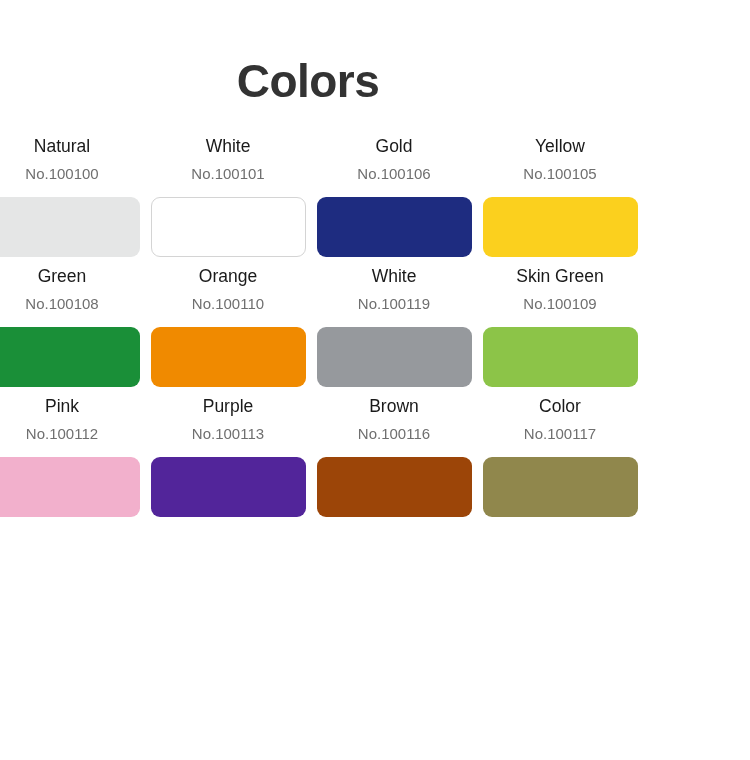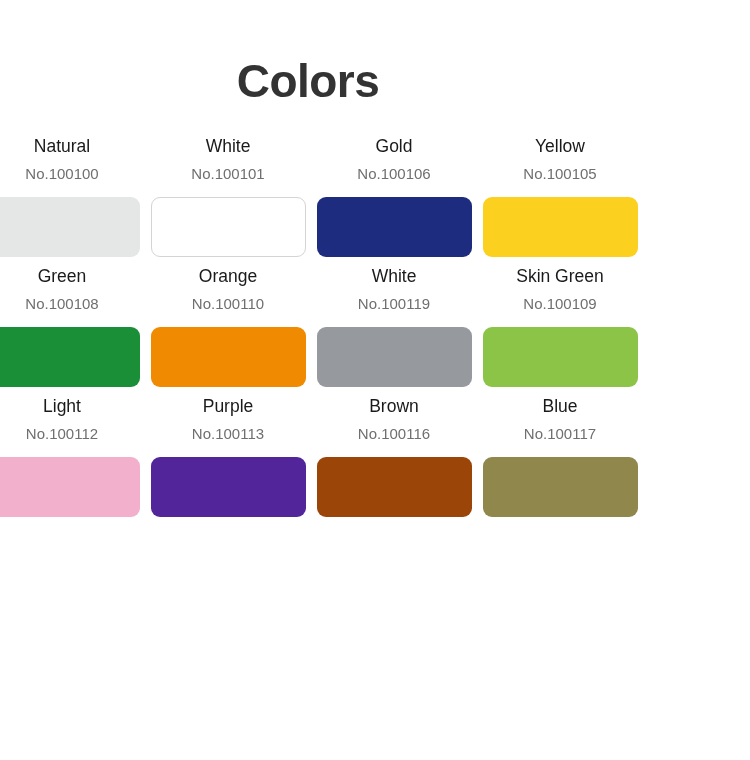--- a/index.html
+++ b/index.html
@@ -125,34 +125,34 @@
         <div class="swatch-name">White</div>
         <div class="swatch-code">No.100119</div>
         <div class="swatch-chip" style="background: rgb(150, 153, 157);"></div>
       </div>
       <div class="swatch-cell">
         <div class="swatch-name">Skin Green</div>
         <div class="swatch-code">No.100109</div>
         <div class="swatch-chip" style="background: rgb(140, 196, 72);"></div>
       </div>
       <div class="swatch-cell">
-        <div class="swatch-name">Light</div>
+        <div class="swatch-name">Pink</div>
         <div class="swatch-code">No.100112</div>
         <div class="swatch-chip" style="background: rgb(242, 176, 204);"></div>
       </div>
       <div class="swatch-cell">
         <div class="swatch-name">Purple</div>
         <div class="swatch-code">No.100113</div>
         <div class="swatch-chip" style="background: rgb(82, 37, 154);"></div>
       </div>
       <div class="swatch-cell">
         <div class="swatch-name">Brown</div>
         <div class="swatch-code">No.100116</div>
         <div class="swatch-chip" style="background: rgb(156, 69, 8);"></div>
       </div>
       <div class="swatch-cell">
-        <div class="swatch-name">Blue</div>
+        <div class="swatch-name">Color</div>
         <div class="swatch-code">No.100117</div>
         <div class="swatch-chip" style="background: rgb(144, 135, 76);"></div>
       </div>
     </div>
 
 </div>
 
 </body></html>

